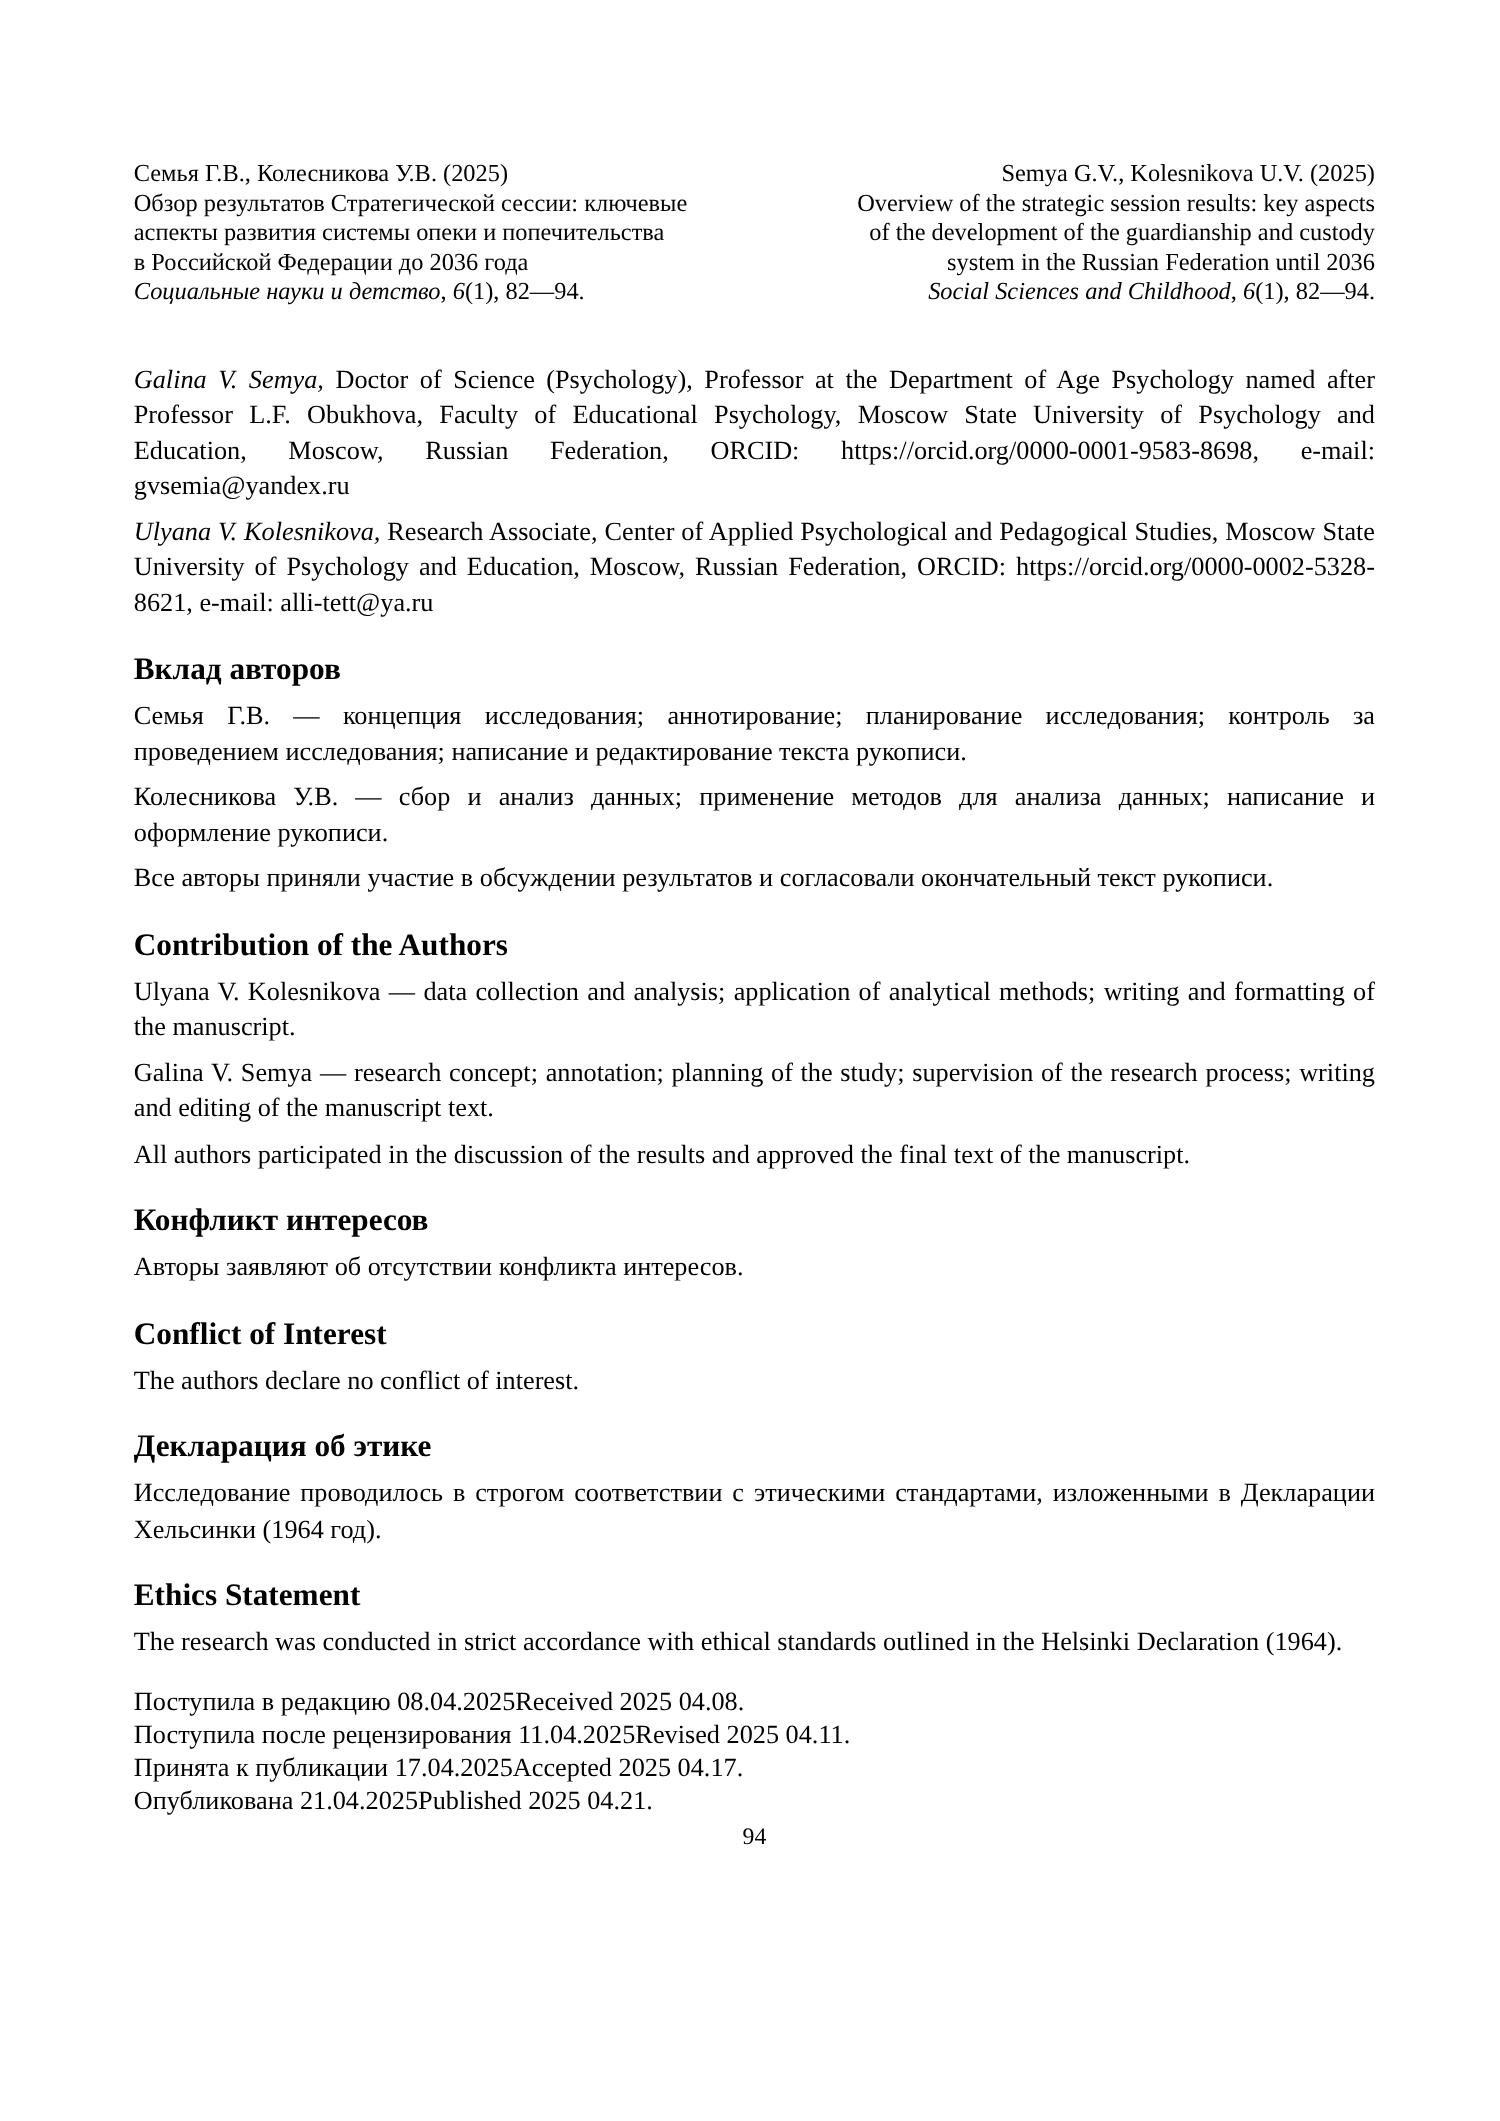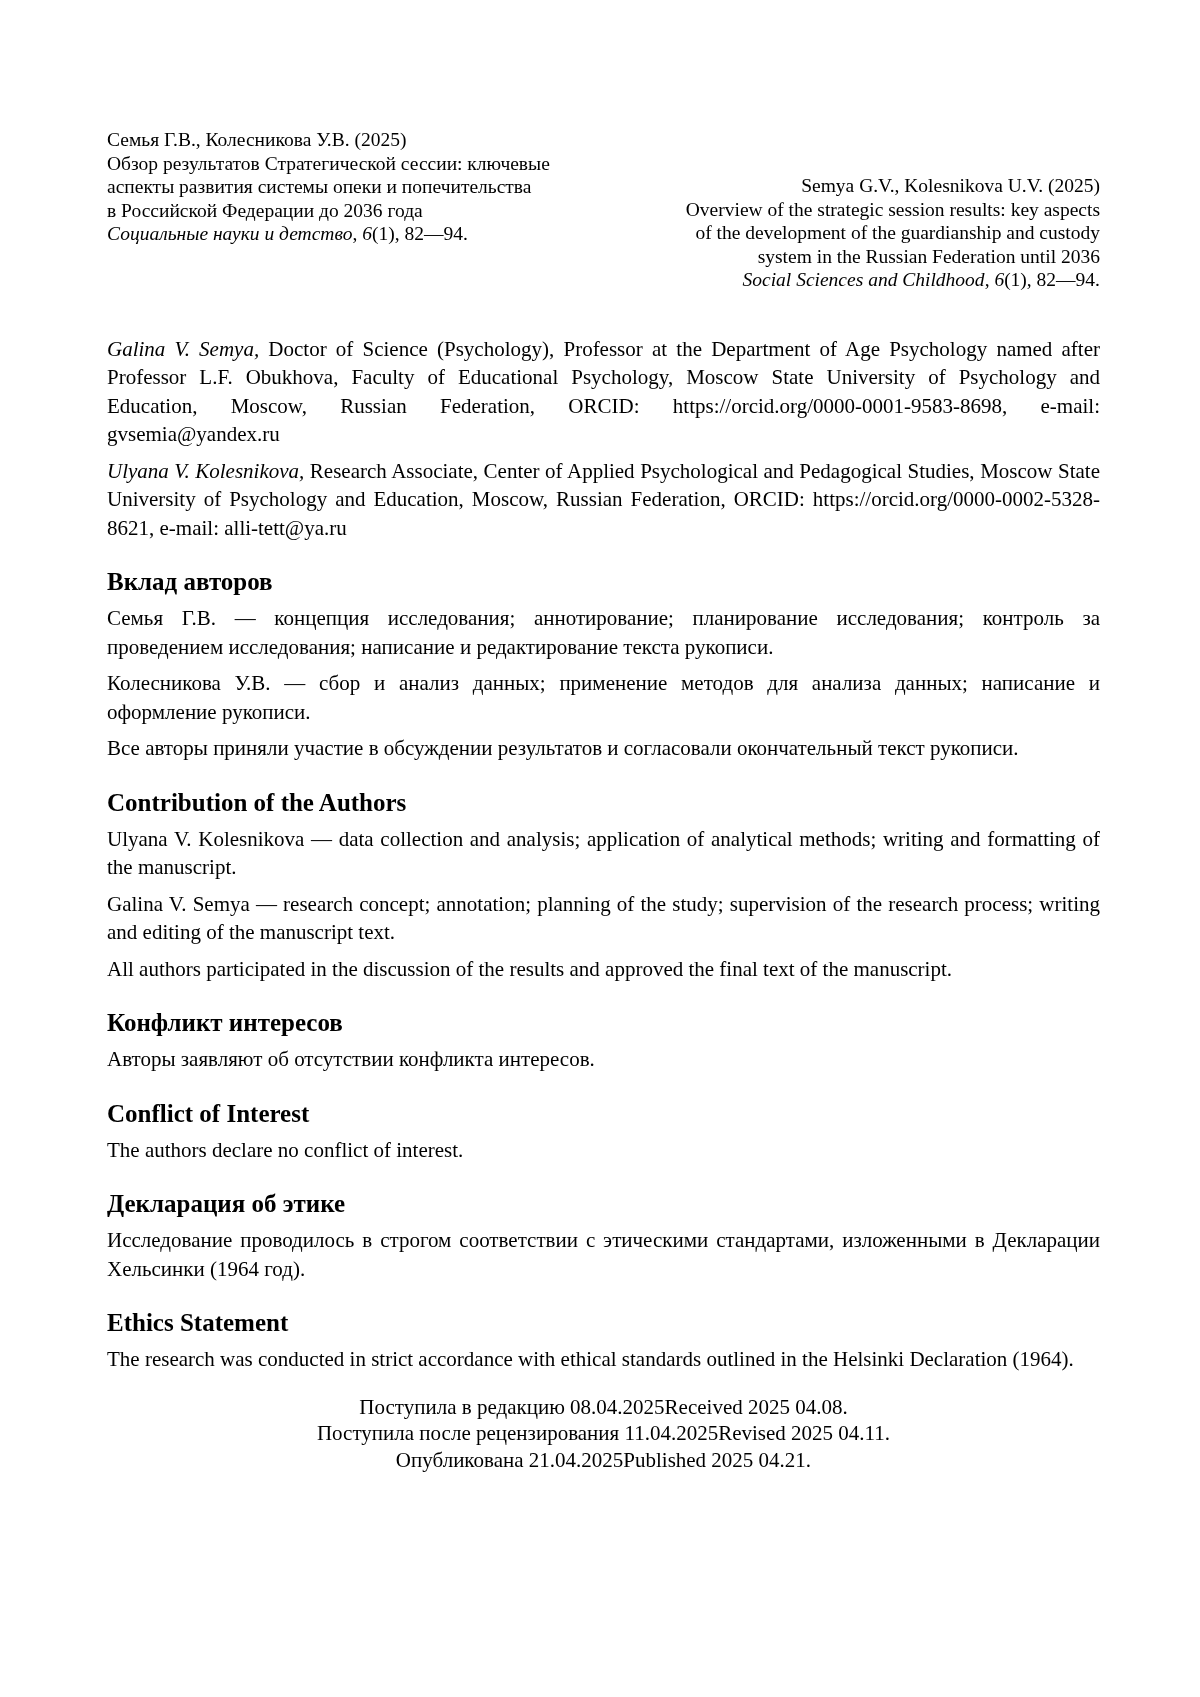--- a/index.html
+++ b/index.html
@@ -21,21 +21,21 @@
   
   .citation {
     display: flex;
     justify-content: space-between;
     font-size: 19.5px;
     line-height: 23.5px;
     margin: 0 0 43px 0;
   }
   .cite { max-width: 480px; }
   .cite.ru { text-align: left; }
-  .cite.en { text-align: right; margin-top: 46px; }
+  .cite.en { text-align: right; }
   .it { font-style: italic; }
   
   h2 {
     font-size: 25px;
     line-height: 29px;
     font-weight: bold;
     margin: 25px 0 7px 0;
   }
   p.body {
     font-size: 21px;
@@ -45,21 +45,21 @@
   }
   .lead { font-style: italic; }
   
   .dates {
     margin-top: 20px;
     font-size: 21px;
     line-height: 26.5px;
   }
   .date-row {
     display: flex;
-    justify-content: center;
+    justify-content: flex-start;
   }
   .pagenum {
     margin-top: 5px;
     font-size: 19px;
     text-align: center;
   }
 </style>
 </head>
 <body>
 
@@ -124,20 +124,24 @@
   <div class="dates">
     <div class="date-row">
       <span>Поступила в редакцию 08.04.2025</span>
       <span>Received 2025 04.08.</span>
     </div>
     <div class="date-row">
       <span>Поступила после рецензирования 11.04.2025</span>
       <span>Revised 2025 04.11.</span>
     </div>
     <div class="date-row">
+      <span>Принята к публикации 17.04.2025</span>
+      <span>Accepted 2025 04.17.</span>
+    </div>
+    <div class="date-row">
       <span>Опубликована 21.04.2025</span>
       <span>Published 2025 04.21.</span>
     </div>
   </div>
 
   <div class="pagenum">94</div>
 
 </div>
 
 </body></html>

